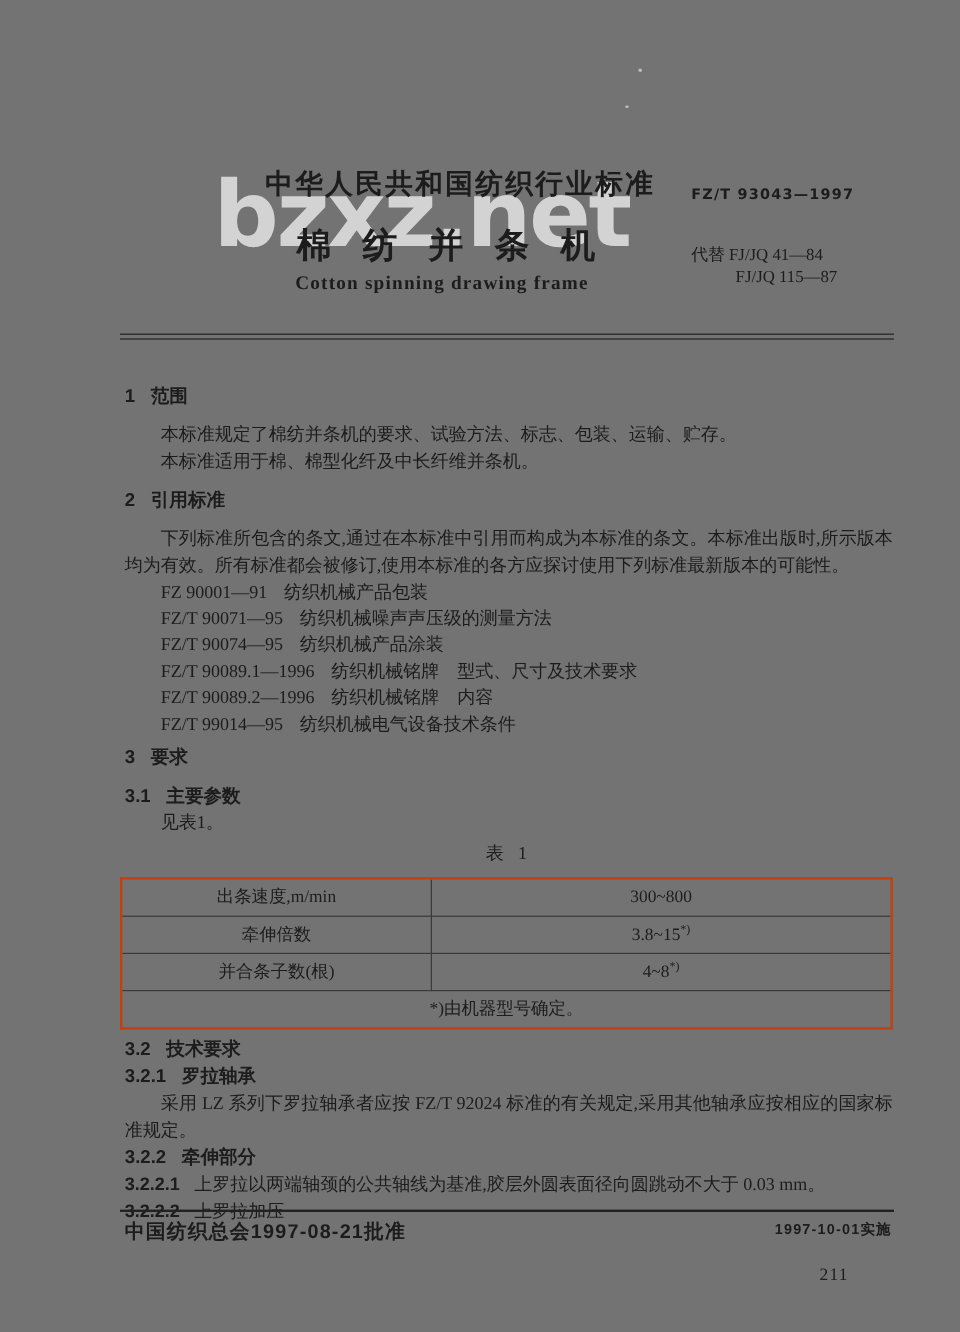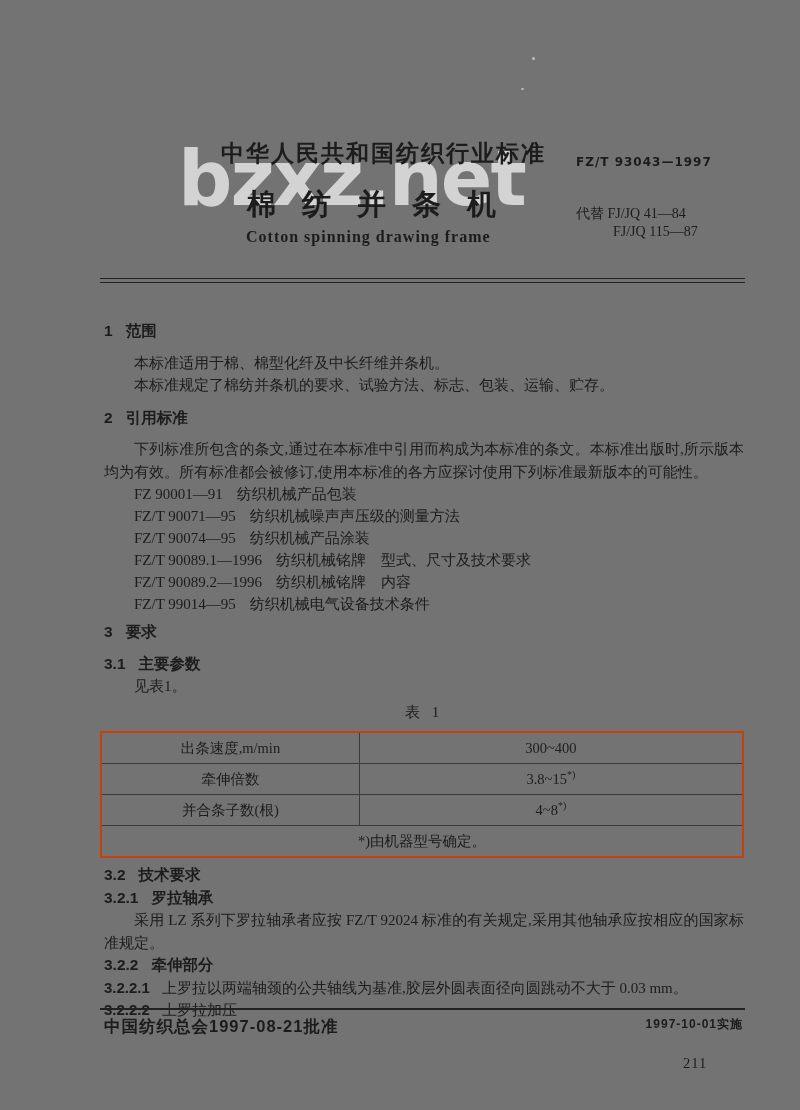--- a/index.html
+++ b/index.html
@@ -125,22 +125,22 @@
   </div>
   <div class="en-title">Cotton spinning drawing frame</div>
 
   <div class="rule-top"></div>
 
   <div class="body">
 
     <div class="h h1-gap">
       <span class="num">1</span><span>范围</span>
     </div>
+    <p class="ind">本标准规定了棉纺并条机的要求、试验方法、标志、包装、运输、贮存。</p>
     <p class="ind">本标准适用于棉、棉型化纤及中长纤维并条机。</p>
-    <p class="ind">本标准规定了棉纺并条机的要求、试验方法、标志、包装、运输、贮存。</p>
 
     <div class="h mt10 h1-gap">
       <span class="num">2</span><span>引用标准</span>
     </div>
     <p class="ind">下列标准所包含的条文,通过在本标准中引用而构成为本标准的条文。本标准出版时,所示版本均为有效。所有标准都会被修订,使用本标准的各方应探讨使用下列标准最新版本的可能性。</p>
 
     <div class="ref-line">
       <span class="ref-code">FZ 90001—91</span><span>纺织机械产品包装</span>
     </div>
     <div class="ref-line">
@@ -166,21 +166,21 @@
       <span class="num">3.1</span><span>主要参数</span>
     </div>
     <p class="see">见表1。</p>
 
     <div class="tbl-caption">表 1</div>
 
     <table class="params">
       <tbody>
         <tr>
           <td class="col-label">出条速度,m/min</td>
-          <td><span>300~400</span><sup class="mark"></sup></td>
+          <td><span>300~800</span><sup class="mark"></sup></td>
         </tr>
         <tr>
           <td class="col-label">牵伸倍数</td>
           <td><span>3.8~15</span><sup class="mark">*)</sup></td>
         </tr>
         <tr>
           <td class="col-label">并合条子数(根)</td>
           <td><span>4~8</span><sup class="mark">*)</sup></td>
         </tr>
         <tr>

